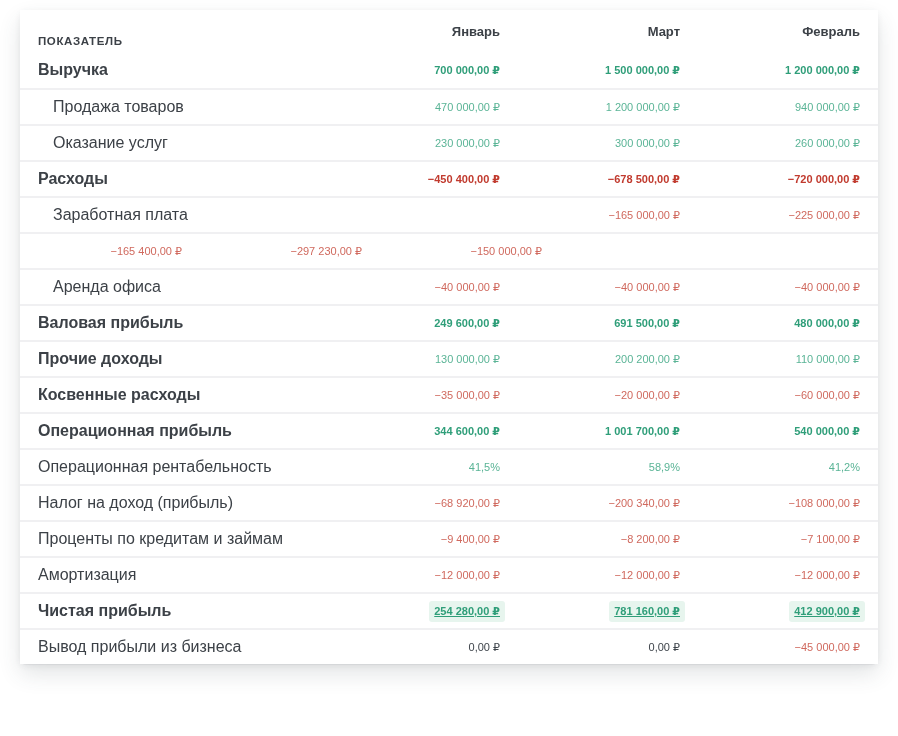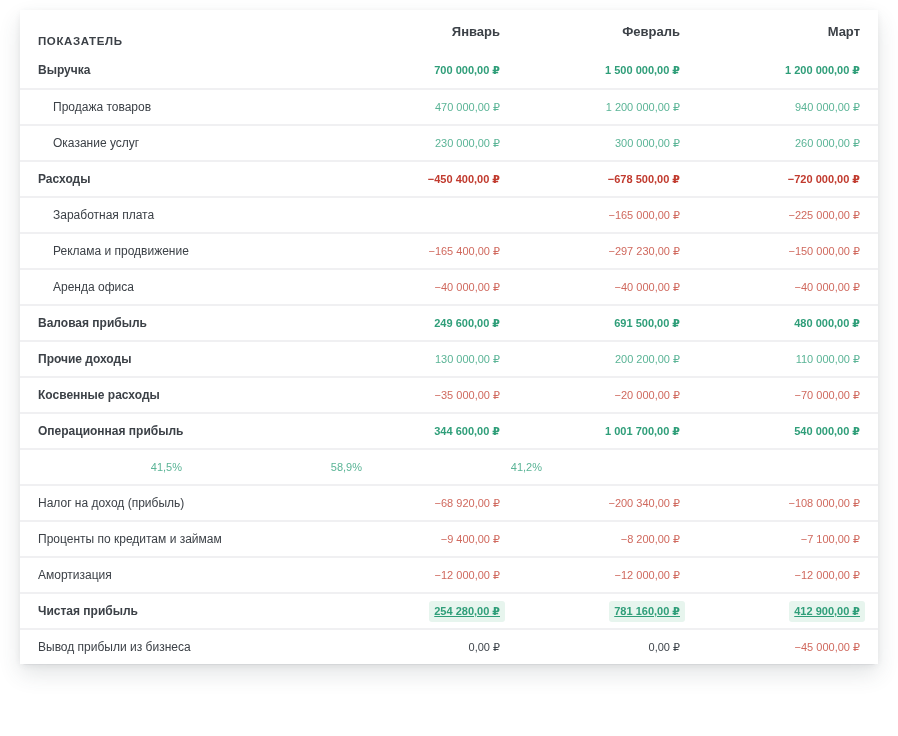--- a/index.html
+++ b/index.html
@@ -22,21 +22,21 @@
     align-items: center;
     height: 36px;
     background: #fff;
   }
   .trow.thead { height: 42px; }
   .trow + .trow { border-top: 2px solid #f0f0f2; }
   .cell { white-space: nowrap; overflow: hidden; }
   .cell.label {
     flex: 1 1 auto;
     padding-left: 18px;
-    font-size: 12px;
+    font-size: 16px;
     color: var(--label);
   }
   .cell.label.bold { font-weight: 700; }
   .cell.label.indent { padding-left: 33px; }
   .cell.num {
     flex: 0 0 180px;
     width: 180px;
     text-align: right;
     padding-right: 18px;
     font-size: 11px;
@@ -69,22 +69,22 @@
     text-decoration: underline;
   }
 </style>
 </head>
 <body>
 
 <div class="card">
   <div class="trow thead">
     <div class="cell label">ПОКАЗАТЕЛЬ</div>
     <div class="cell num">Январь</div>
+    <div class="cell num">Март</div>
     <div class="cell num">Февраль</div>
-    <div class="cell num">Март</div>
   </div>
   <div id="rows">
       <div class="trow">
         <div class="cell label bold">Выручка</div>
         <div class="cell num"><span class="tone-pos strong">700 000,00 ₽</span></div>
         <div class="cell num"><span class="tone-pos strong">1 500 000,00 ₽</span></div>
         <div class="cell num"><span class="tone-pos strong">1 200 000,00 ₽</span></div>
       </div>
       <div class="trow">
         <div class="cell label indent">Продажа товаров</div>
@@ -103,21 +103,20 @@
         <div class="cell num"><span class="tone-neg strong">−450 400,00 ₽</span></div>
         <div class="cell num"><span class="tone-neg strong">−678 500,00 ₽</span></div>
         <div class="cell num"><span class="tone-neg strong">−720 000,00 ₽</span></div>
       </div>
       <div class="trow">
         <div class="cell label indent">Заработная плата</div>
         <div class="cell num"><span class="tone-neg-light">−165 000,00 ₽</span></div>
         <div class="cell num"><span class="tone-neg-light">−225 000,00 ₽</span></div>
       </div>
       <div class="trow">
-        <div class="cell label indent">Реклама и продвижение</div>
         <div class="cell num"><span class="tone-neg-light">−165 400,00 ₽</span></div>
         <div class="cell num"><span class="tone-neg-light">−297 230,00 ₽</span></div>
         <div class="cell num"><span class="tone-neg-light">−150 000,00 ₽</span></div>
       </div>
       <div class="trow">
         <div class="cell label indent">Аренда офиса</div>
         <div class="cell num"><span class="tone-neg-light">−40 000,00 ₽</span></div>
         <div class="cell num"><span class="tone-neg-light">−40 000,00 ₽</span></div>
         <div class="cell num"><span class="tone-neg-light">−40 000,00 ₽</span></div>
       </div>
@@ -130,29 +129,30 @@
       <div class="trow">
         <div class="cell label bold">Прочие доходы</div>
         <div class="cell num"><span class="tone-pos-light">130 000,00 ₽</span></div>
         <div class="cell num"><span class="tone-pos-light">200 200,00 ₽</span></div>
         <div class="cell num"><span class="tone-pos-light">110 000,00 ₽</span></div>
       </div>
       <div class="trow">
         <div class="cell label bold">Косвенные расходы</div>
         <div class="cell num"><span class="tone-neg-light">−35 000,00 ₽</span></div>
         <div class="cell num"><span class="tone-neg-light">−20 000,00 ₽</span></div>
-        <div class="cell num"><span class="tone-neg-light">−70 000,00 ₽</span></div>
+        <div class="cell num"><span class="tone-neg-light">−60 000,00 ₽</span></div>
       </div>
       <div class="trow">
         <div class="cell label bold">Операционная прибыль</div>
         <div class="cell num"><span class="tone-pos strong">344 600,00 ₽</span></div>
         <div class="cell num"><span class="tone-pos strong">1 001 700,00 ₽</span></div>
         <div class="cell num"><span class="tone-pos strong">540 000,00 ₽</span></div>
       </div>
       <div class="trow">
+        <div class="cell label">Операционная рентабельность</div>
         <div class="cell num"><span class="tone-pos-light">41,5%</span></div>
         <div class="cell num"><span class="tone-pos-light">58,9%</span></div>
         <div class="cell num"><span class="tone-pos-light">41,2%</span></div>
       </div>
       <div class="trow">
         <div class="cell label">Налог на доход (прибыль)</div>
         <div class="cell num"><span class="tone-neg-light">−68 920,00 ₽</span></div>
         <div class="cell num"><span class="tone-neg-light">−200 340,00 ₽</span></div>
         <div class="cell num"><span class="tone-neg-light">−108 000,00 ₽</span></div>
       </div>

